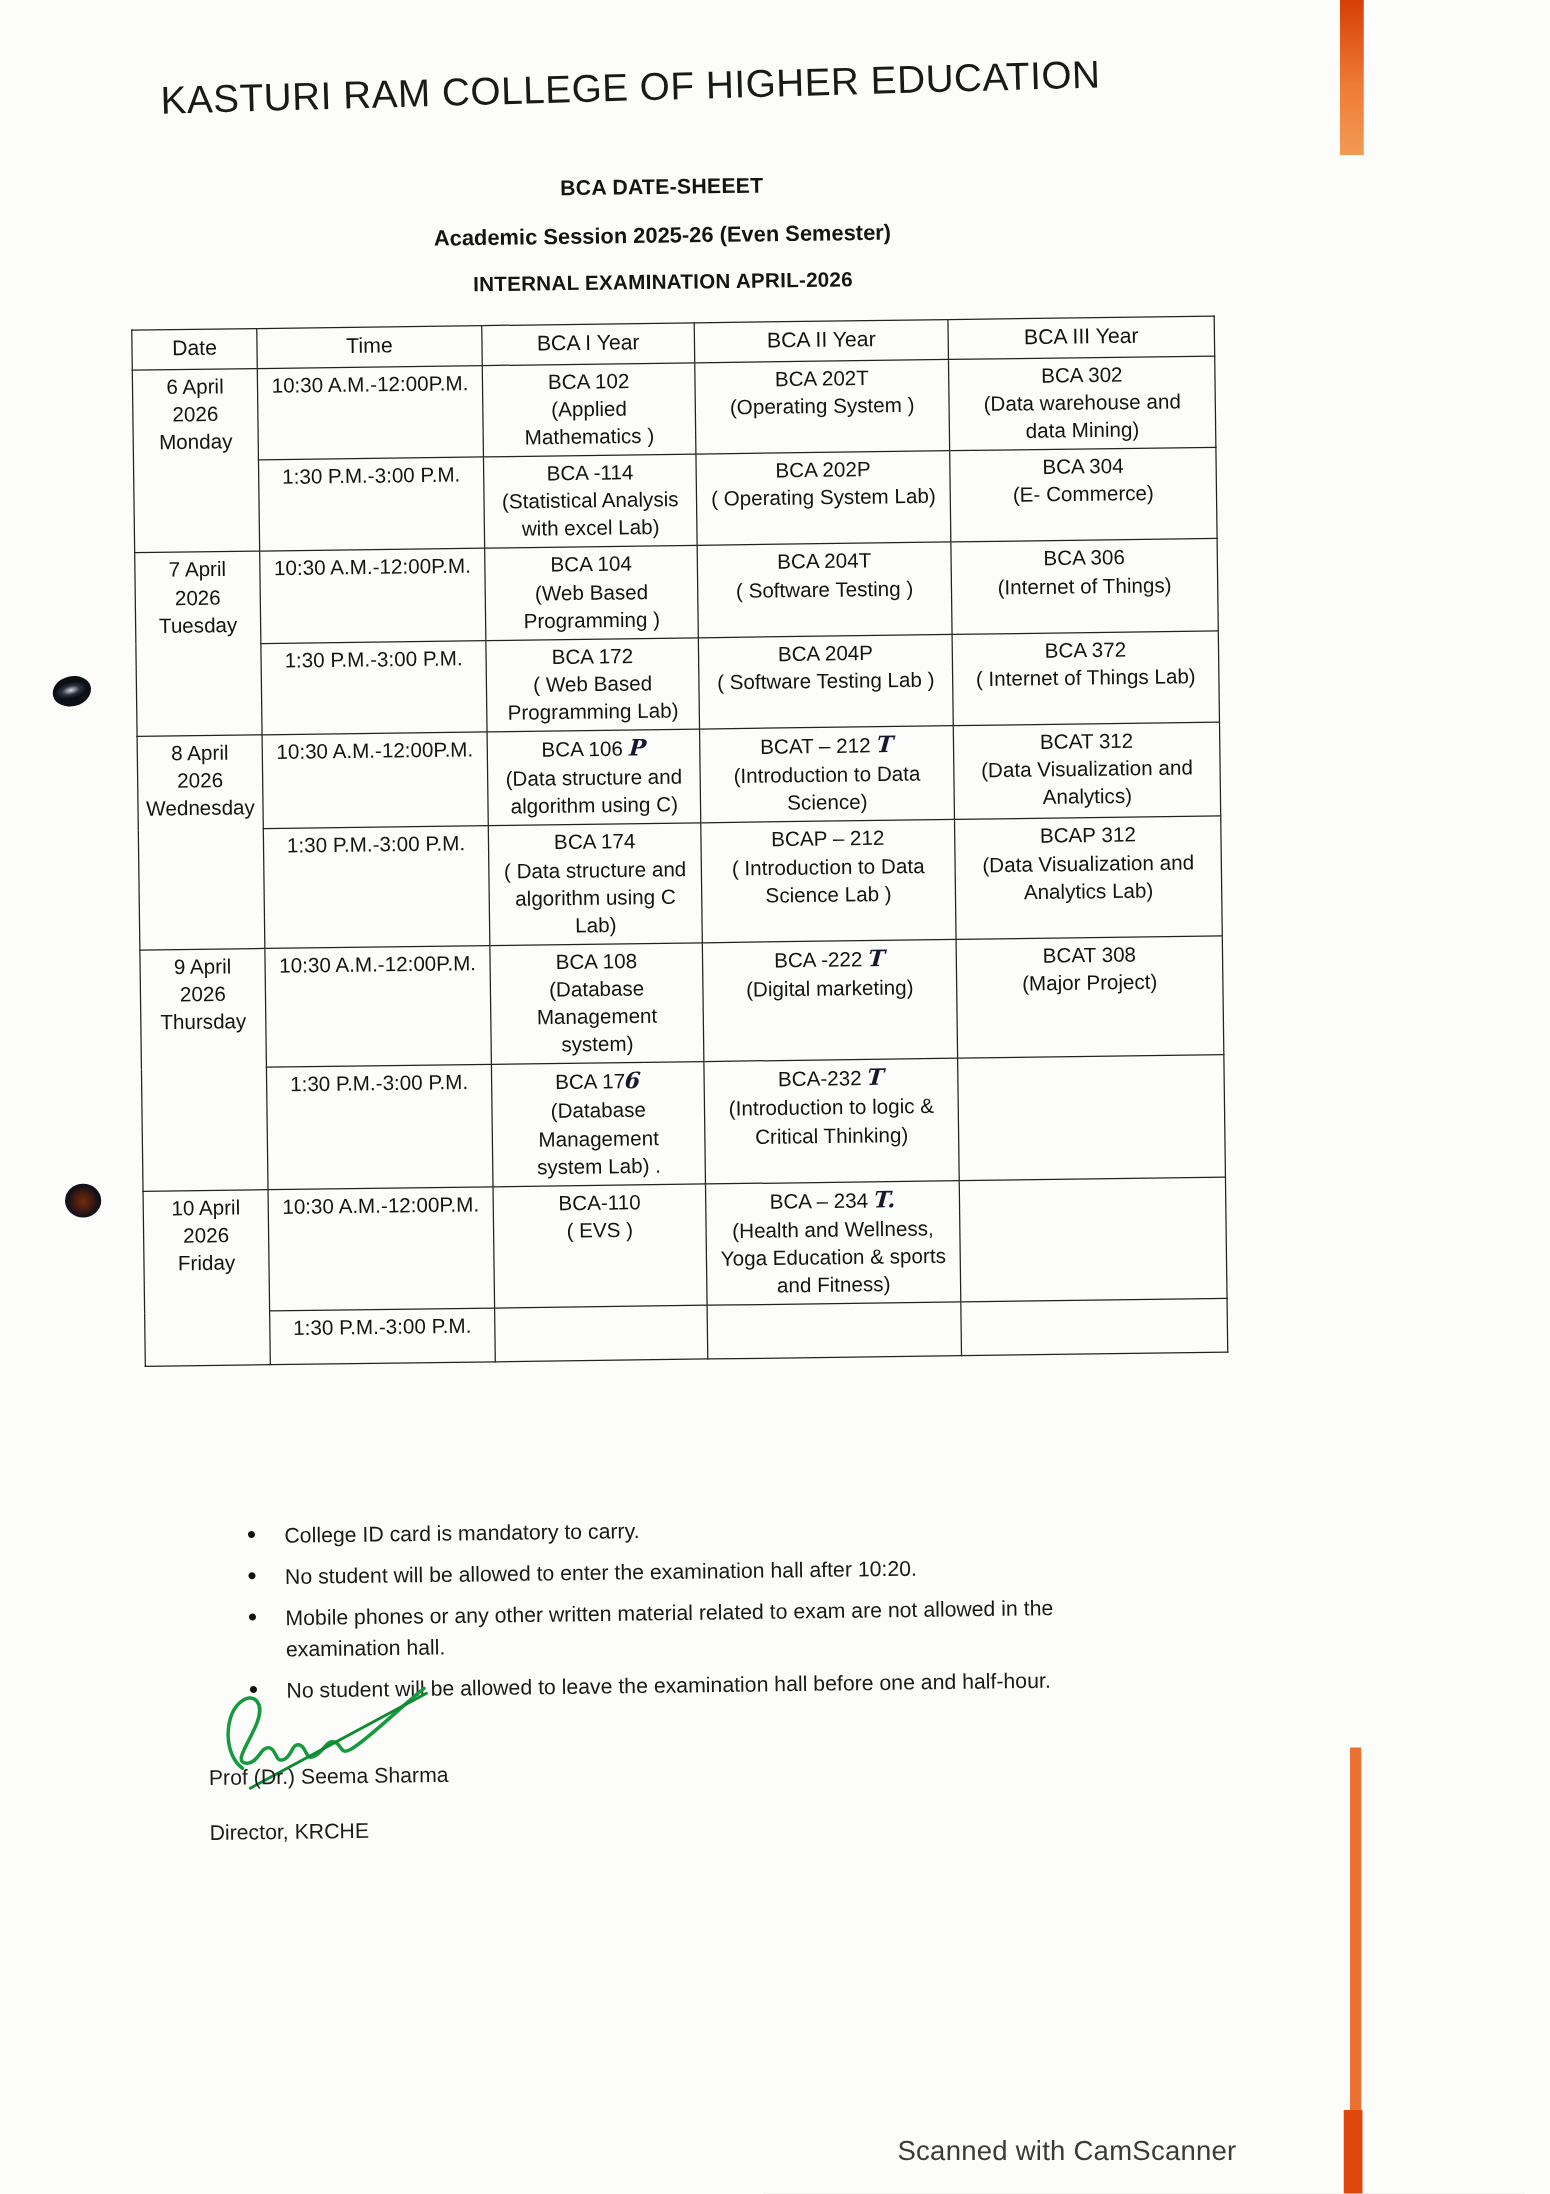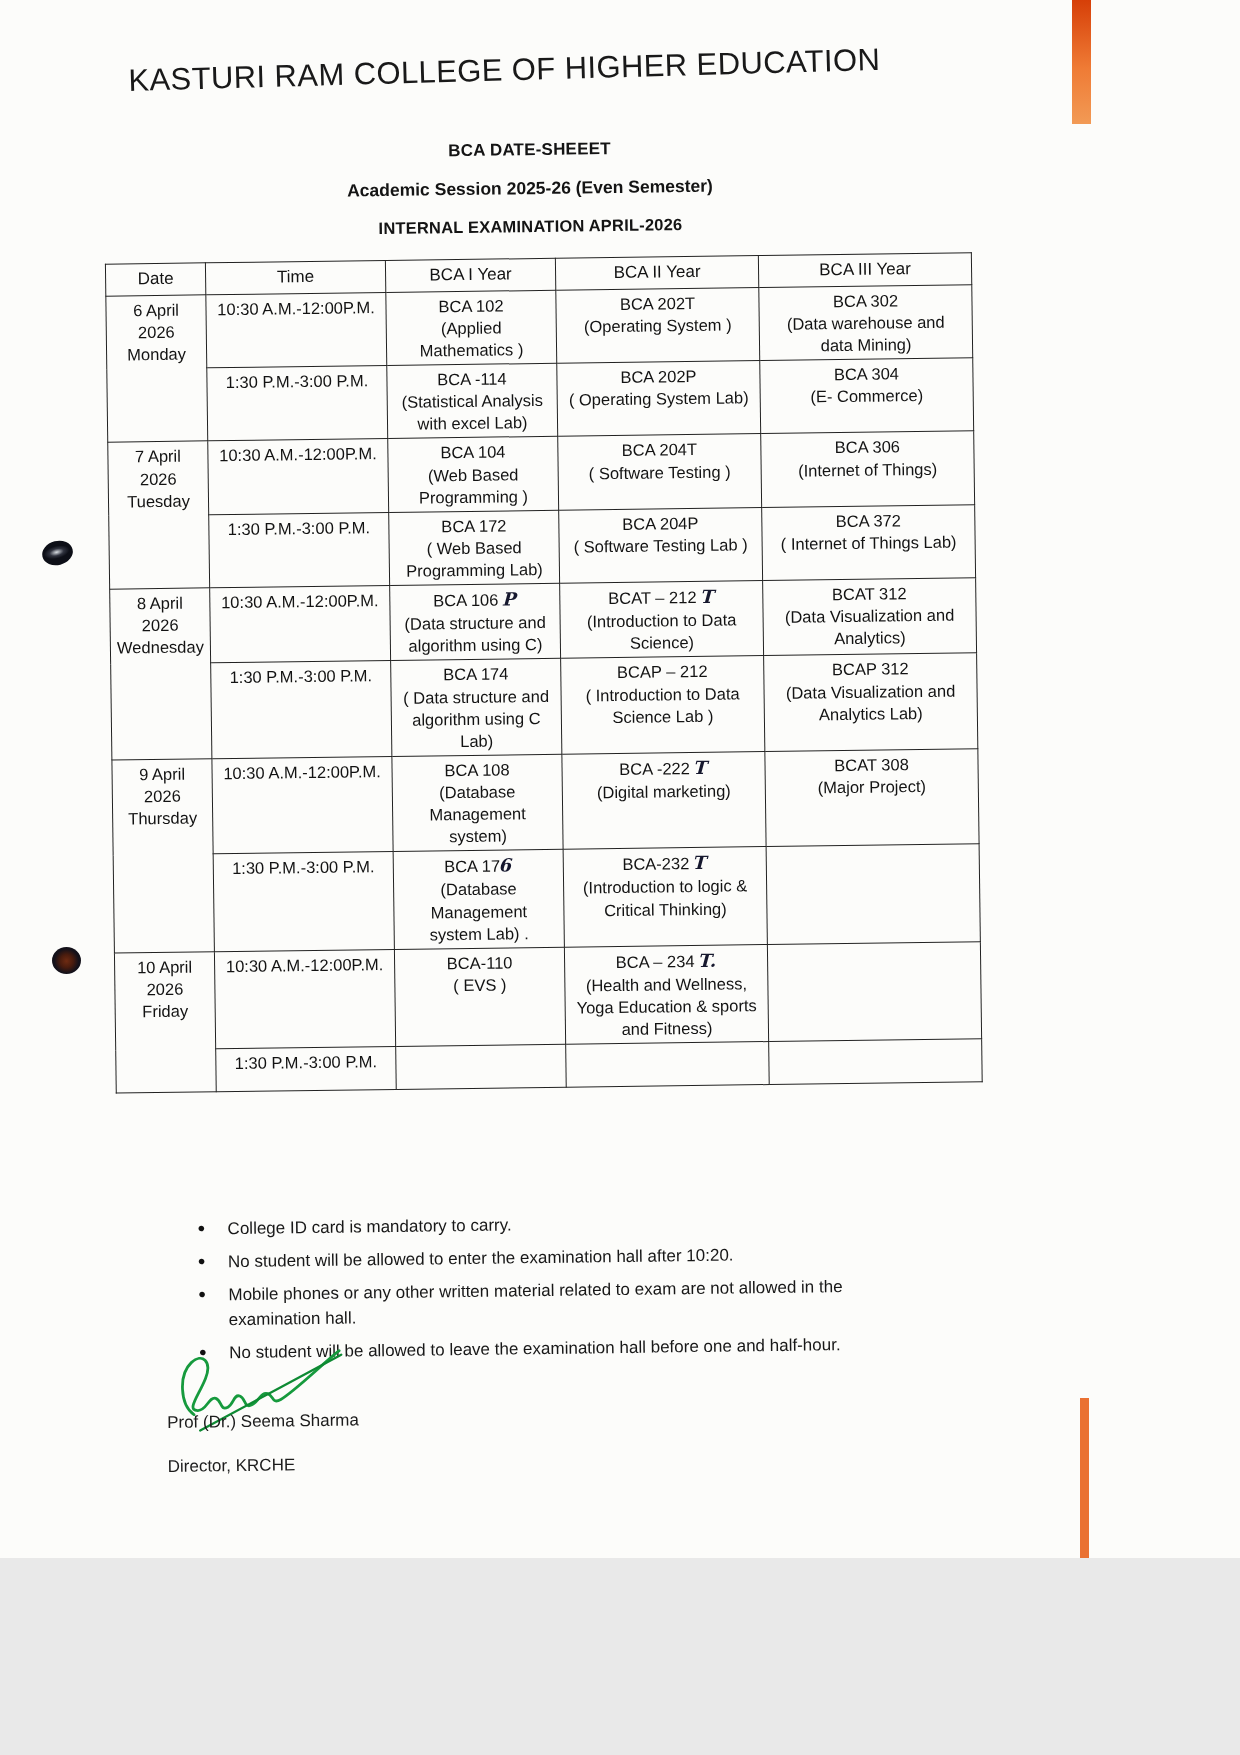--- a/index.html
+++ b/index.html
@@ -1,17 +1,17 @@
 <!DOCTYPE html>
 <html><head>
 <meta charset="utf-8">
 <style>
   html,body{margin:0;padding:0;background:#e9e9e9;}
   .page{
-    position:relative;width:1240px;height:1558px;margin:0 auto;
+    position:relative;width:1240px;height:1755px;margin:0 auto;
     background:#fcfcfa;overflow:hidden;
     font-family:"Liberation Sans",sans-serif;color:#161616;
   }
   .rot{position:absolute;inset:0;transform:rotate(-0.75deg);transform-origin:540px 650px;}
 
   
   .college-title{
     position:absolute;top:52px;left:72px;width:880px;text-align:center;
     font-size:31px;letter-spacing:.4px;color:#191919;
     transform:rotate(-0.85deg);white-space:nowrap;

